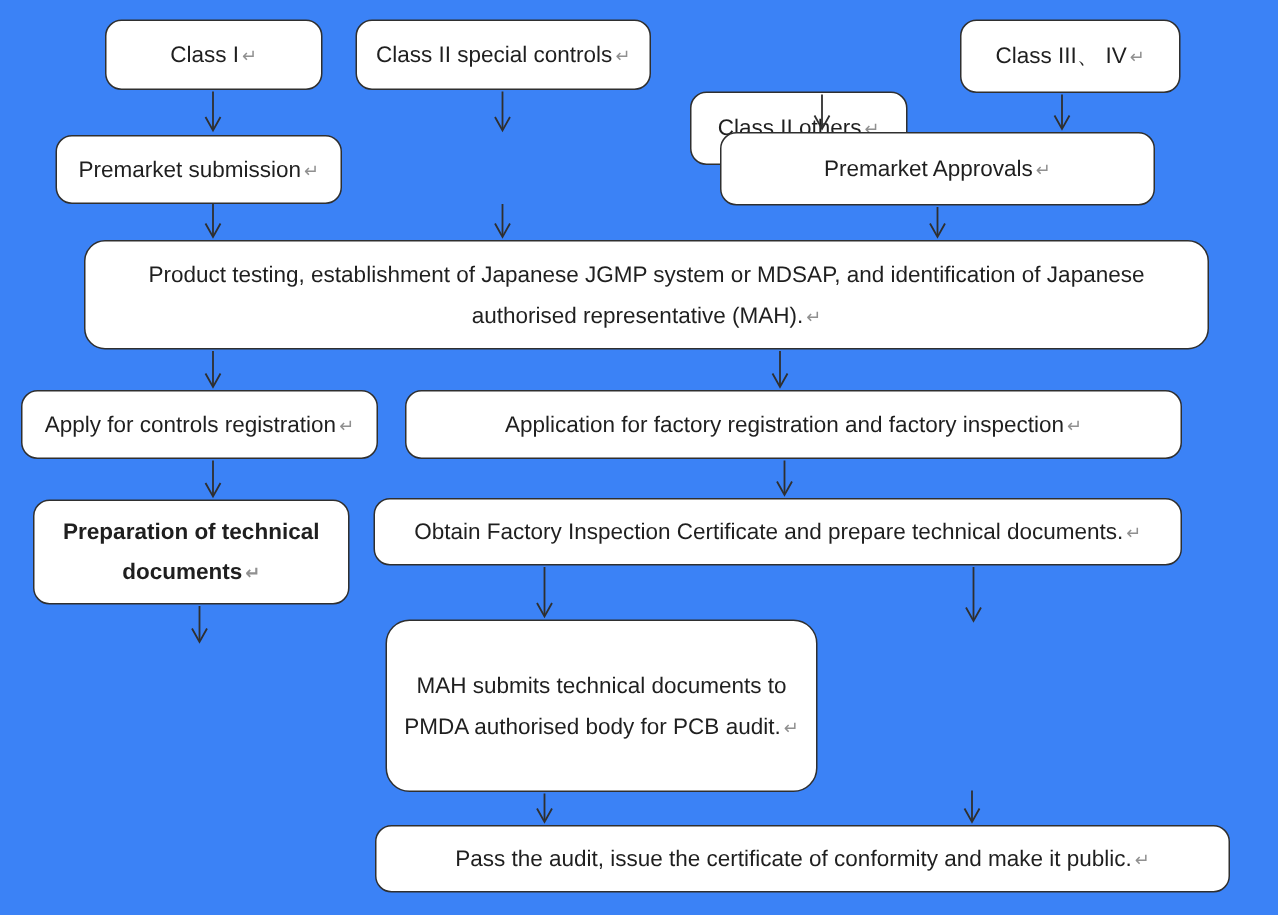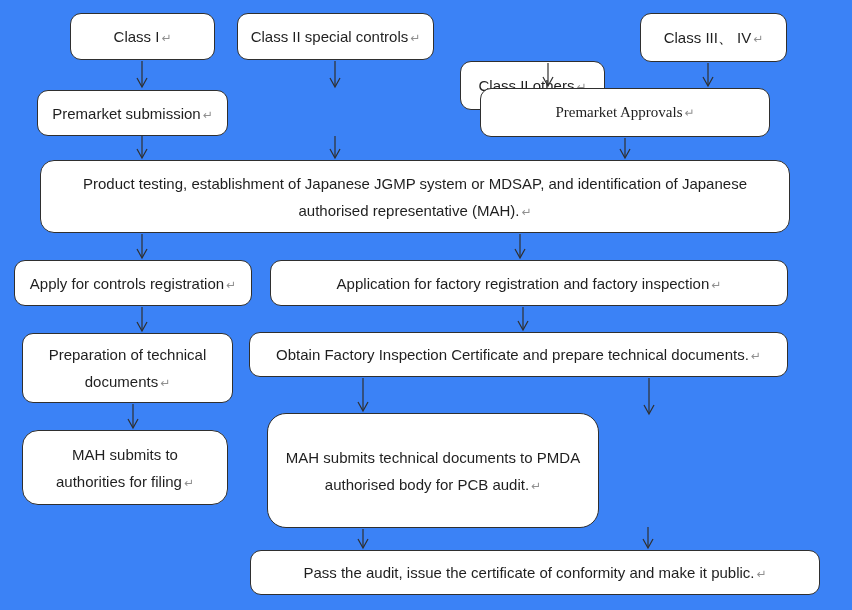--- a/index.html
+++ b/index.html
@@ -41,49 +41,46 @@
 
   <div class="node nowrap" style="left:640px; top:13px; width:147px; height:49px;">
     <span class="lbl"><span>Class III、 IV</span><span class="ret">↵</span></span>
   </div>
 
   <div class="node nowrap" style="left:37px; top:90px; width:191px; height:46px;">
     <span class="lbl"><span>Premarket submission</span><span class="ret">↵</span></span>
   </div>
 
 
-  <div class="node nowrap" style="left:480px; top:88px; width:290px; height:49px;font-family:Liberation Serif, serif;">
+  <div class="node nowrap" style="left:480px; top:88px; width:290px; height:49px;">
     <span class="lbl"><span>Premarket Approvals</span><span class="ret">↵</span></span>
   </div>
 
-  <div class="node r14" style="left:40px; top:160px; width:750px; height:73px; padding:12px 20px;">
+  <div class="node r14" style="left:56px; top:160px; width:750px; height:73px; padding:12px 20px;">
     <span class="lbl"><span>Product testing, establishment of Japanese JGMP system or MDSAP, and identification of Japanese authorised representative (MAH).</span><span class="ret">↵</span></span>
   </div>
 
   <div class="node nowrap" style="left:14px; top:260px; width:238px; height:46px; padding:0 4px;">
     <span class="lbl"><span>Apply for controls registration</span><span class="ret">↵</span></span>
   </div>
 
   <div class="node nowrap" style="left:270px; top:260px; width:518px; height:46px;">
     <span class="lbl"><span>Application for factory registration and factory inspection</span><span class="ret">↵</span></span>
   </div>
 
-  <div class="node" style="left:22px; top:333px; width:211px; height:70px;">
+  <div class="node" style="left:22px; top:333px; width:211px; height:70px;font-weight:bold;">
     <span class="lbl"><span>Preparation of technical documents</span><span class="ret">↵</span></span>
   </div>
 
   <div class="node nowrap" style="left:249px; top:332px; width:539px; height:45px;">
     <span class="lbl"><span>Obtain Factory Inspection Certificate and prepare technical documents.</span><span class="ret">↵</span></span>
   </div>
 
-  <div class="node r16 pad-lg" style="left:22px; top:430px; width:206px; height:75px;">
-    <span class="lbl"><span>MAH submits to authorities for filing</span><span class="ret">↵</span></span>
-  </div>
 
-  <div class="node r16" style="left:267px; top:413px; width:332px; height:115px;border-radius:19px;">
+  <div class="node r16" style="left:257px; top:413px; width:288px; height:115px;">
     <span class="lbl"><span>MAH submits technical documents to PMDA authorised body for PCB audit.</span><span class="ret">↵</span></span>
   </div>
 
 
   <div class="node nowrap" style="left:250px; top:550px; width:570px; height:45px;">
     <span class="lbl"><span>Pass the audit, issue the certificate of conformity and make it public.</span><span class="ret">↵</span></span>
   </div>
 
   <svg id="arrows" width="852" height="610" viewBox="0 0 852 610">
       <g>

